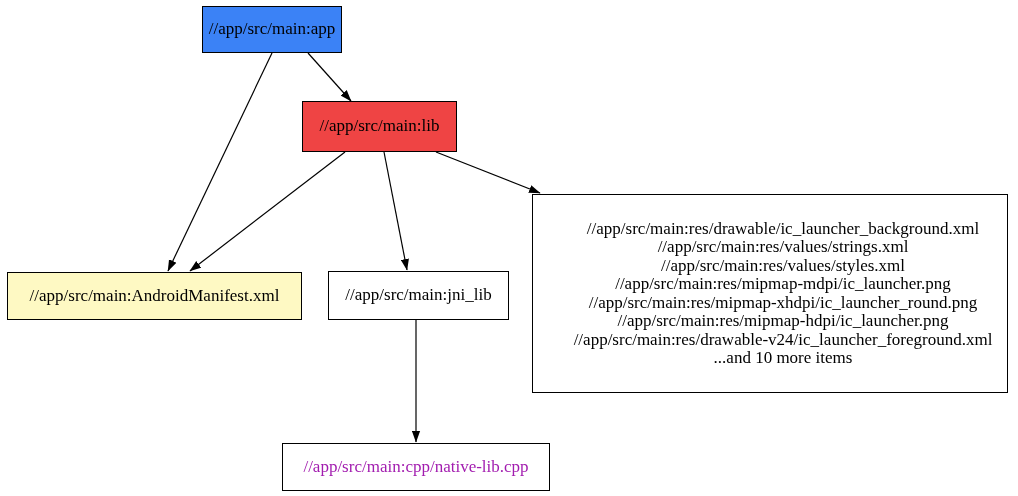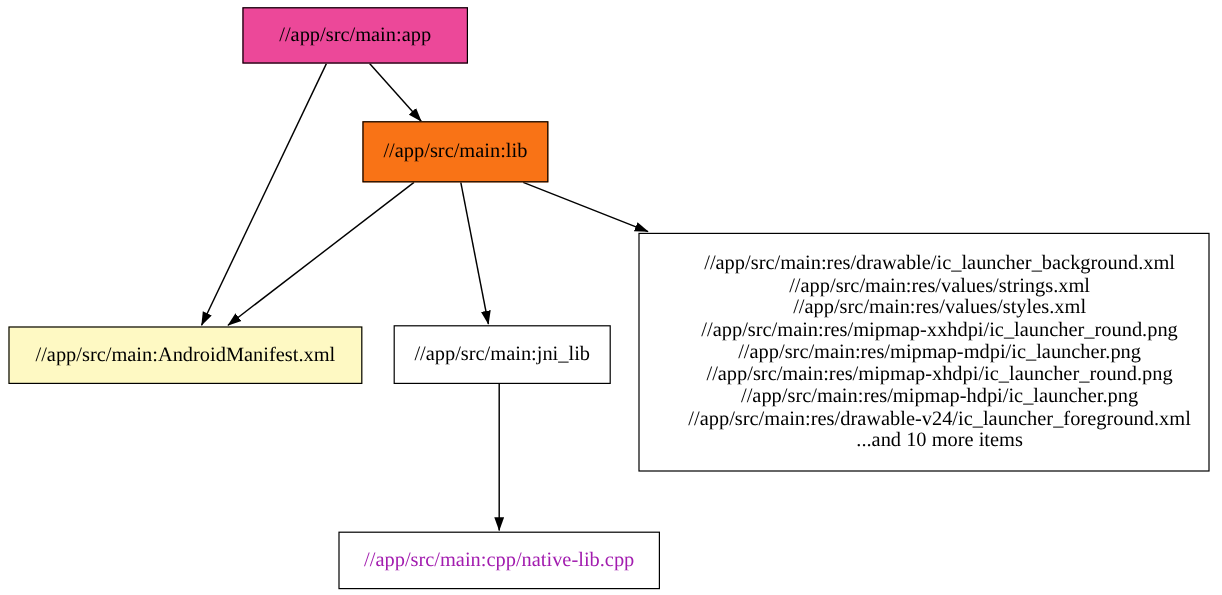--- a/index.html
+++ b/index.html
@@ -47,37 +47,36 @@
     <g>
         <line x1="272" y1="53" x2="168" y2="271" stroke="#000000" stroke-width="1.2" marker-end="url(#arrowhead)"></line>
         <line x1="308" y1="53" x2="351" y2="101" stroke="#000000" stroke-width="1.2" marker-end="url(#arrowhead)"></line>
         <line x1="345" y1="152" x2="190" y2="271" stroke="#000000" stroke-width="1.2" marker-end="url(#arrowhead)"></line>
         <line x1="384" y1="152" x2="407" y2="270" stroke="#000000" stroke-width="1.2" marker-end="url(#arrowhead)"></line>
         <line x1="436" y1="152" x2="540" y2="193" stroke="#000000" stroke-width="1.2" marker-end="url(#arrowhead)"></line>
         <line x1="416" y1="320" x2="416" y2="442" stroke="#000000" stroke-width="1.2" marker-end="url(#arrowhead)"></line>
       </g>
   </svg>
   <div>
-      <div class="node" style="left: 202px; top: 6px; width: 188px; height: 47px; background: #ec4899; border-color: rgb(0, 0, 0); color: rgb(0, 0, 0);">
+      <div class="node" style="left: 202px; top: 6px; width: 140px; height: 47px; background: #3b82f6; border-color: rgb(0, 0, 0); color: rgb(0, 0, 0);">
         <div class="node-line">//app/src/main:app</div>
       </div>
-      <div class="node" style="left: 302px; top: 101px; width: 155px; height: 51px; background: #f97316; border-color: rgb(0, 0, 0); color: rgb(0, 0, 0);">
+      <div class="node" style="left: 302px; top: 101px; width: 155px; height: 51px; background: #ef4444; border-color: rgb(0, 0, 0); color: rgb(0, 0, 0);">
         <div class="node-line">//app/src/main:lib</div>
       </div>
       <div class="node" style="left: 7px; top: 272px; width: 295px; height: 48px; background: #fef9c3; border-color: rgb(0, 0, 0); color: rgb(0, 0, 0);">
         <div class="node-line">//app/src/main:AndroidManifest.xml</div>
       </div>
       <div class="node" style="left: 328px; top: 271px; width: 181px; height: 49px; background: rgb(255, 255, 255); border-color: rgb(0, 0, 0); color: rgb(0, 0, 0);">
         <div class="node-line">//app/src/main:jni_lib</div>
       </div>
       <div class="node" style="left: 532px; top: 194px; width: 476px; height: 199px; background: rgb(255, 255, 255); border-color: rgb(0, 0, 0); color: rgb(0, 0, 0); padding-left: 26px;">
         <div class="node-line">//app/src/main:res/drawable/ic_launcher_background.xml</div>
         <div class="node-line">//app/src/main:res/values/strings.xml</div>
         <div class="node-line">//app/src/main:res/values/styles.xml</div>
-        <div class="node-line">//app/src/main:res/mipmap-xxhdpi/ic_launcher_round.png</div>
         <div class="node-line">//app/src/main:res/mipmap-mdpi/ic_launcher.png</div>
         <div class="node-line">//app/src/main:res/mipmap-xhdpi/ic_launcher_round.png</div>
         <div class="node-line">//app/src/main:res/mipmap-hdpi/ic_launcher.png</div>
         <div class="node-line">//app/src/main:res/drawable-v24/ic_launcher_foreground.xml</div>
         <div class="node-line">...and 10 more items</div>
       </div>
       <div class="node" style="left: 282px; top: 443px; width: 268px; height: 48px; background: rgb(255, 255, 255); border-color: rgb(0, 0, 0); color: #a21caf;">
         <div class="node-line">//app/src/main:cpp/native-lib.cpp</div>
       </div>
     </div>

